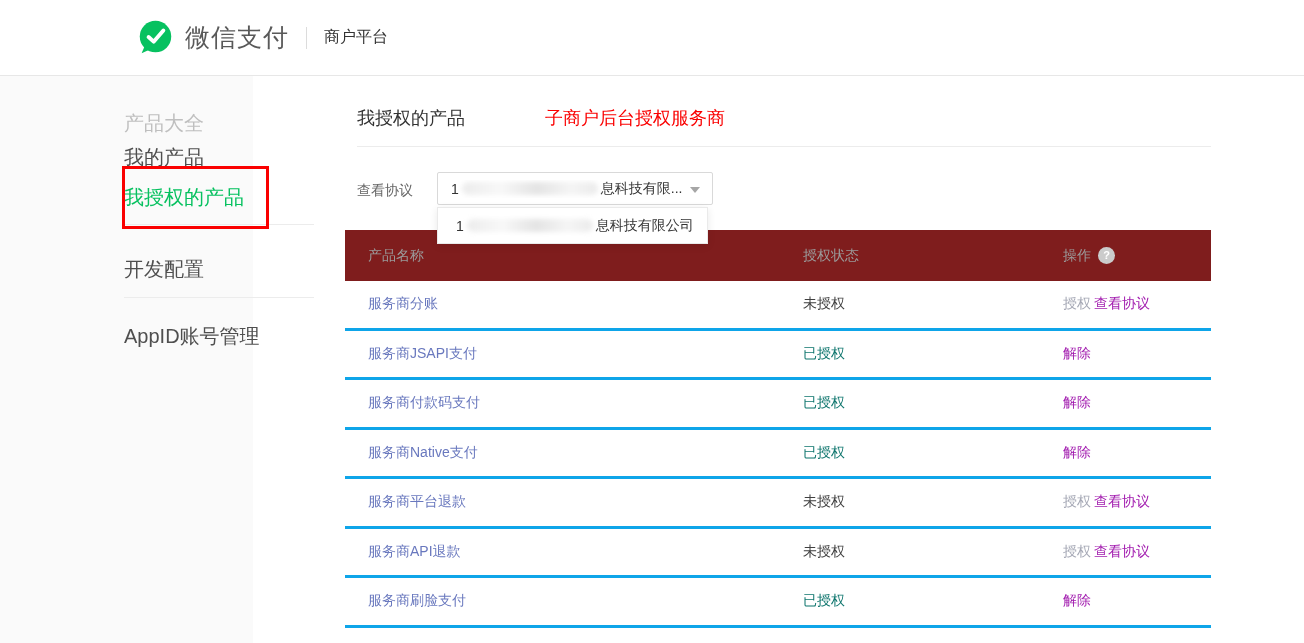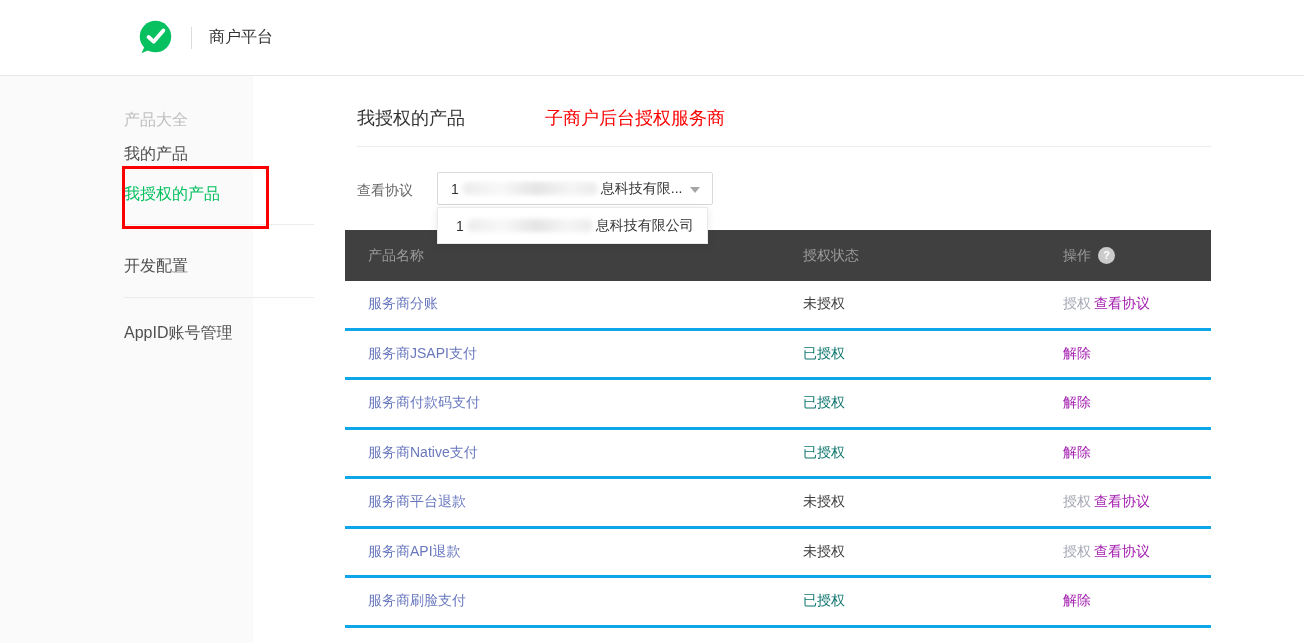--- a/index.html
+++ b/index.html
@@ -14,42 +14,42 @@
   .logo-icon{width:37px;height:37px;display:block;}
   .logo-text{font-size:25px;color:#595959;margin-left:11px;letter-spacing:1px;}
   .portal-divider{width:1px;height:22px;background:#dcdcdc;margin:0 17px;}
   .portal-text{font-size:16px;color:#333;}
   .top-nav{position:absolute;right:94px;top:0;height:75px;display:flex;align-items:center;gap:41px;}
   .nav-item{font-size:15px;color:#333;cursor:pointer;position:relative;white-space:nowrap;}
   .nav-item.active{color:#07c160;}
   .nav-item.active::after{content:"";position:absolute;left:50%;transform:translateX(-50%);bottom:-17px;width:44px;height:3px;background:#07c160;border-radius:2px;}
   
   .sidebar-bg{position:absolute;top:76px;left:0;width:253px;height:567px;background:#fafafa;}
-  .side-item{position:absolute;left:124px;font-size:16px;color:#4f4f4f;cursor:pointer;white-space:nowrap;z-index:3;}
+  .side-item{position:absolute;left:124px;font-size:20px;color:#4f4f4f;cursor:pointer;white-space:nowrap;z-index:3;}
   .side-item.muted{color:#bfbfbf;cursor:default;}
   .side-item.active{color:#07c160;}
   .side-divider{position:absolute;left:124px;width:190px;height:1px;background:#ececec;}
   
   .anno-box{position:absolute;left:122px;top:166px;width:141px;height:57px;border:3px solid #fa0000;z-index:20;pointer-events:none;}
   .anno-note{position:absolute;left:545px;top:106px;font-size:18px;color:#fa0000;z-index:20;}
   
   .page-title{position:absolute;left:357px;top:106px;font-size:18px;color:#333;}
   .title-divider{position:absolute;left:357px;top:146px;width:854px;height:1px;background:#ececec;}
   .form-label{position:absolute;left:357px;top:182px;font-size:14px;color:#666;}
   .provider-select{position:absolute;left:437px;top:172px;width:276px;height:33px;box-sizing:border-box;border:1px solid #d9d9d9;border-radius:2px;background:#fff;display:flex;align-items:center;padding:0 28px 0 13px;cursor:pointer;}
   .select-text{display:flex;align-items:center;font-size:14px;color:#333;white-space:nowrap;overflow:hidden;}
   .mask{height:13px;border-radius:7px;margin:0 3px;filter:blur(2.5px);
         background:linear-gradient(90deg,#ececec 0%,#f8f8f8 28%,#e4e4e4 55%,#f5f5f5 80%,#ebebeb 100%);}
   .mask.m1{width:136px;}
   .mask.m2{width:126px;}
   .caret{position:absolute;right:12px;top:14px;width:0;height:0;border-left:5px solid transparent;border-right:5px solid transparent;border-top:6px solid #a6a6a6;}
   .provider-dropdown{position:absolute;left:437px;top:207px;width:271px;height:37px;box-sizing:border-box;background:#fff;border:1px solid #eaeaea;box-shadow:0 2px 8px rgba(0,0,0,.09);z-index:10;display:flex;align-items:center;padding-left:18px;cursor:pointer;}
   .option-text{display:flex;align-items:center;font-size:14px;color:#333;white-space:nowrap;}
   
-  .thead{position:absolute;left:345px;top:230px;width:866px;height:51px;background:#404040;z-index:1;}
+  .thead{position:absolute;left:345px;top:230px;width:866px;height:51px;background:#7f1d1d;z-index:1;}
   .th{position:absolute;top:0;line-height:51px;font-size:14px;color:#9b9b9b;}
   .th.c1{left:23px;} .th.c2{left:458px;} .th.c3{left:718px;}
   .help-icon{position:absolute;left:753px;top:17px;width:17px;height:17px;border-radius:50%;background:#cbcbcb;color:#fff;font-size:11px;font-weight:bold;text-align:center;line-height:17px;cursor:pointer;}
   .tbody{position:absolute;left:345px;top:281px;width:866px;}
   .trow{position:relative;height:49.5px;box-sizing:border-box;border-bottom:3px solid #0ea5e9;}
   .td-product{position:absolute;left:23px;top:50%;transform:translateY(-50%);font-size:14px;color:#6978be;cursor:pointer;white-space:nowrap;}
   .td-status{position:absolute;left:458px;top:50%;transform:translateY(-50%);font-size:14px;color:#404040;white-space:nowrap;}
   .td-status.ok{color:#0f766e;}
   .td-actions{position:absolute;left:718px;top:50%;transform:translateY(-50%);display:flex;gap:3px;font-size:14px;white-space:nowrap;align-items:center;}
   .action-link{color:#a21caf;cursor:pointer;}
@@ -58,20 +58,21 @@
 </head>
 <body>
 
 <div class="header">
   <div class="logo-group">
     <svg class="logo-icon" viewBox="0 0 40 40">
       <circle cx="20" cy="19" r="17" fill="#07c160"></circle>
       <path d="M8 30 L5 37 L14 33 Z" fill="#07c160"></path>
       <path d="M12.5 19.5 L18 24.5 L28.5 12.5" fill="none" stroke="#fff" stroke-width="4.2" stroke-linecap="round" stroke-linejoin="round"></path>
     </svg>
+    <span class="logo-text">微信支付</span>
     <span class="portal-divider"></span>
     <span class="portal-text">商户平台</span>
   </div>
 </div>
 
 <div class="sidebar-bg"></div>
 <div id="side-items">
     <div class="side-item muted" style="top: 110px;">产品大全</div>
     <div class="side-item" style="top: 144px;">我的产品</div>
     <div class="side-item active" style="top: 184px;">我授权的产品</div>

